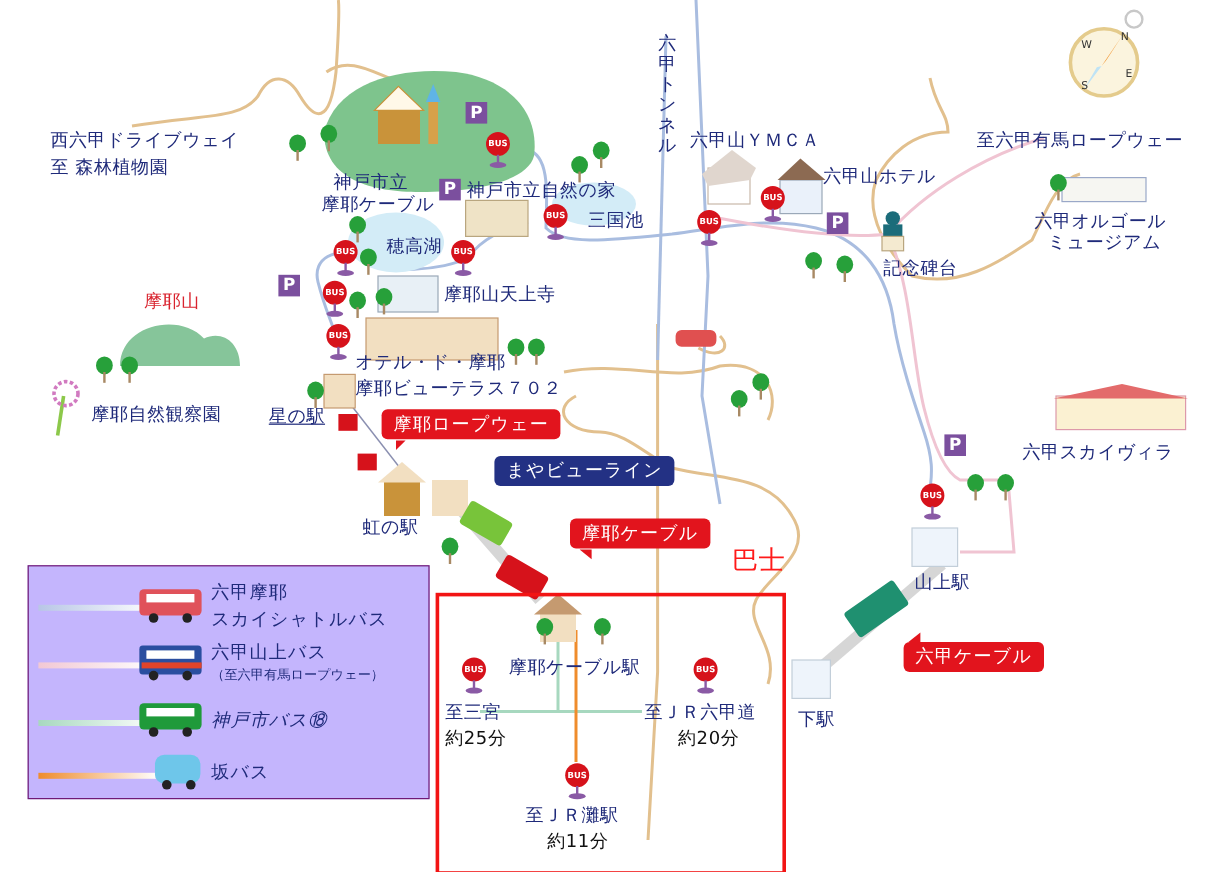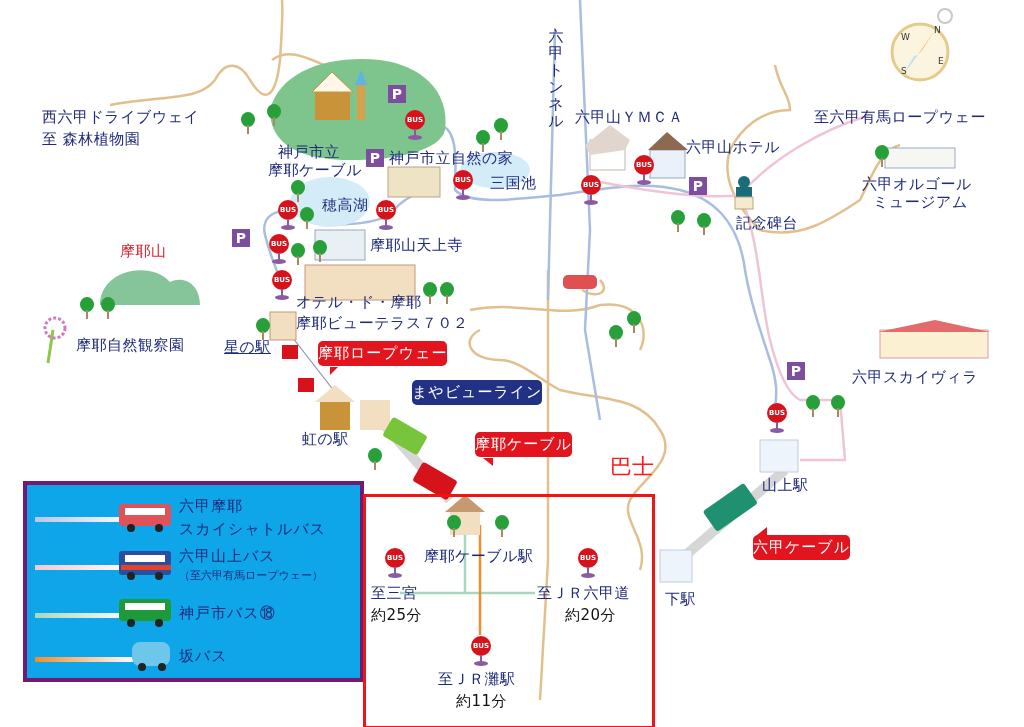--- a/index.html
+++ b/index.html
@@ -3,35 +3,35 @@
 <meta charset="utf-8">
 <style>
   html, body { margin:0; padding:0; }
   body { width:1024px; height:727px; background:#ffffff; position:relative; overflow:hidden;
          font-family:"DejaVu Sans", sans-serif; }
   .map { position:absolute; left:0; top:0; width:1024px; height:727px; }
   .lbl { position:absolute; color:#1f2a7a; font-size:15px; line-height:18px; white-space:nowrap; letter-spacing:0.5px; }
   .lbl.red { color:#d9232e; }
   .lbl.blk { color:#111; }
   .vert { position:absolute; color:#1f2a7a; font-size:15px; line-height:17px; width:18px; text-align:center; }
-  .badge { position:absolute; color:#fff; font-size:15px; padding:3px 0; border-radius:5px; white-space:nowrap; letter-spacing:1px; }
+  .badge { position:absolute; color:#fff; font-size:15px; padding:3px 10px; border-radius:5px; white-space:nowrap; letter-spacing:1px; }
   .badge.red { background:#e2141d; }
   .badge.navy { background:#233184; }
   .badge .tail { position:absolute; width:0; height:0; border-style:solid; }
   .bus { position:absolute; width:20px; height:30px; }
   .bus .head { position:absolute; left:0; top:0; width:20px; height:20px; border-radius:50%; background:#d6121b;
                color:#fff; font-size:7px; font-weight:bold; text-align:center; line-height:20px; font-family:"DejaVu Sans", sans-serif; }
   .bus .pole { position:absolute; left:9px; top:19px; width:2px; height:7px; background:#8a5aa5; }
   .bus .base { position:absolute; left:3px; top:25px; width:14px; height:5px; border-radius:50%; background:#8a5aa5; }
   .park { position:absolute; width:18px; height:18px; background:#7b4f9e; color:#fff; font-size:14px; font-weight:bold;
           text-align:center; line-height:18px; }
   .tree { position:absolute; width:14px; height:22px; }
   .tree .crown { position:absolute; left:0; top:0; width:14px; height:15px; border-radius:50%; background:#27a03a; }
   .tree .trunk { position:absolute; left:6px; top:13px; width:2px; height:9px; background:#a88964; }
-  .legend { position:absolute; left:23px; top:481px; width:333px; height:193px; border:4px solid #701a75; background:#0ea5e9; }
+  .legend { position:absolute; left:23px; top:471px; width:333px; height:193px; border:1px solid #701a75; background:#c4b5fd; }
   .leg-line { position:absolute; left:8px; width:100px; height:5px; }
   .leg-label { position:absolute; left:152px; color:#1f2a7a; font-size:15px; line-height:18px; white-space:nowrap; letter-spacing:1px; }
   .leg-sub { font-size:11px; letter-spacing:0; }
   .redbox { position:absolute; left:363px; top:494px; width:286px; height:229px; border:3px solid #f21414; }
   .annot { position:absolute; left:610px; top:452px; color:#ff1a1a; font-size:22px; font-family:"DejaVu Serif", serif; }
 </style>
 </head>
 <body>
 
 <svg class="map" viewBox="0 0 1024 727" xmlns="http://www.w3.org/2000/svg">
@@ -354,21 +354,21 @@
   <div class="leg-label" style="top:62px;">六甲山上バス</div>
   <div class="leg-label leg-sub" style="top:82px;">（至六甲有馬ロープウェー）</div>
 
   <div class="leg-line" style="top:128px;background:linear-gradient(90deg,#a7d8bf,#fff);"></div>
   <svg style="position:absolute;left:92px;top:110px;" width="60" height="36">
       <rect x="0" y="4" width="52" height="22" rx="4" fill="#1f9a3a"></rect>
       <rect x="6" y="8" width="40" height="7" fill="#fff"></rect>
       <circle cx="12" cy="28" r="4" fill="#222"></circle>
       <circle cx="40" cy="28" r="4" fill="#222"></circle>
     </svg>
-  <div class="leg-label" style="top:119px;">神戸市バス⑱</div>
+  <div class="leg-label" style="top:119px;font-style:italic;">神戸市バス⑱</div>
 
   <div class="leg-line" style="top:172px;background:linear-gradient(90deg,#ef8c2c,#fff);"></div>
   <svg style="position:absolute;left:105px;top:155px;" width="46" height="34">
       <rect x="0" y="2" width="38" height="24" rx="8" fill="#6ec6ea"></rect>
       <circle cx="10" cy="27" r="4" fill="#222"></circle>
       <circle cx="30" cy="27" r="4" fill="#222"></circle>
     </svg>
   <div class="leg-label" style="top:162px;">坂バス</div>
 </div>
 

